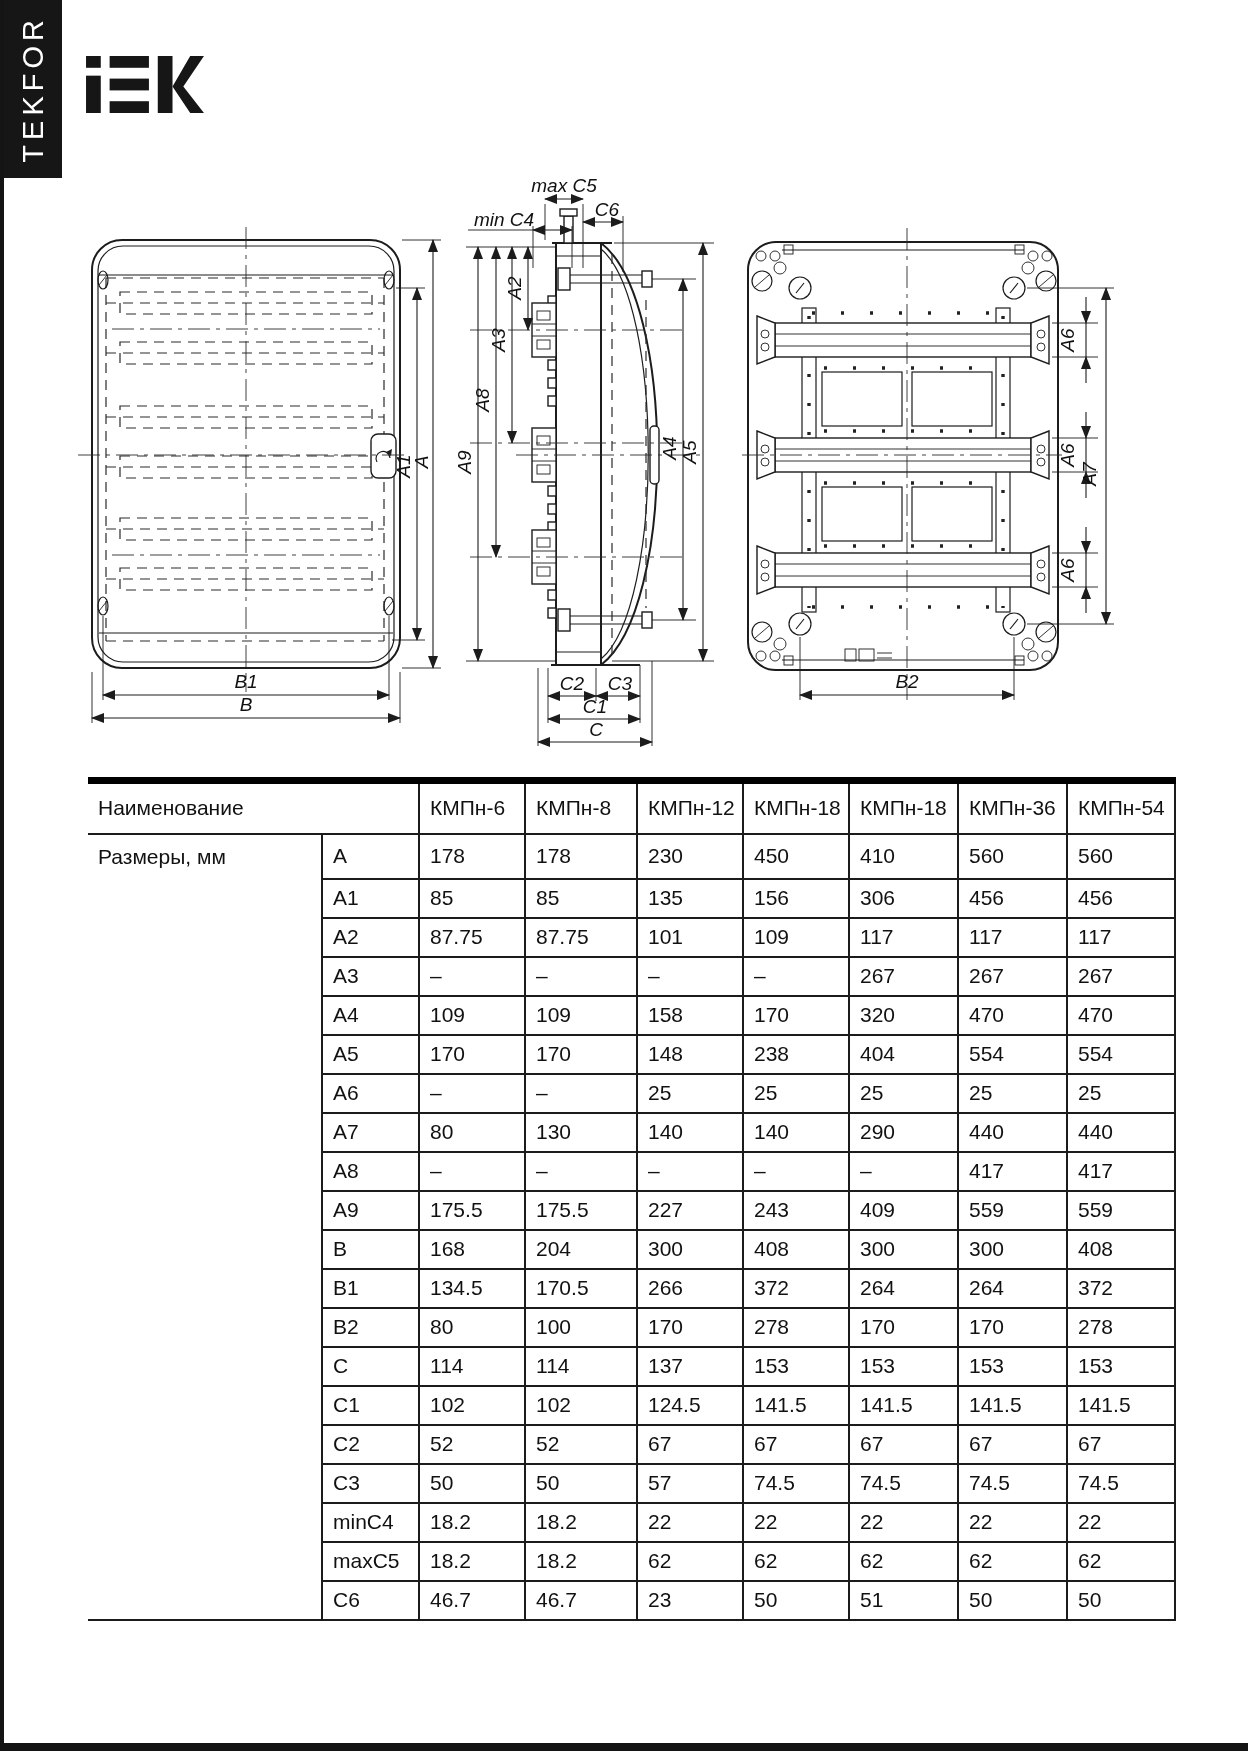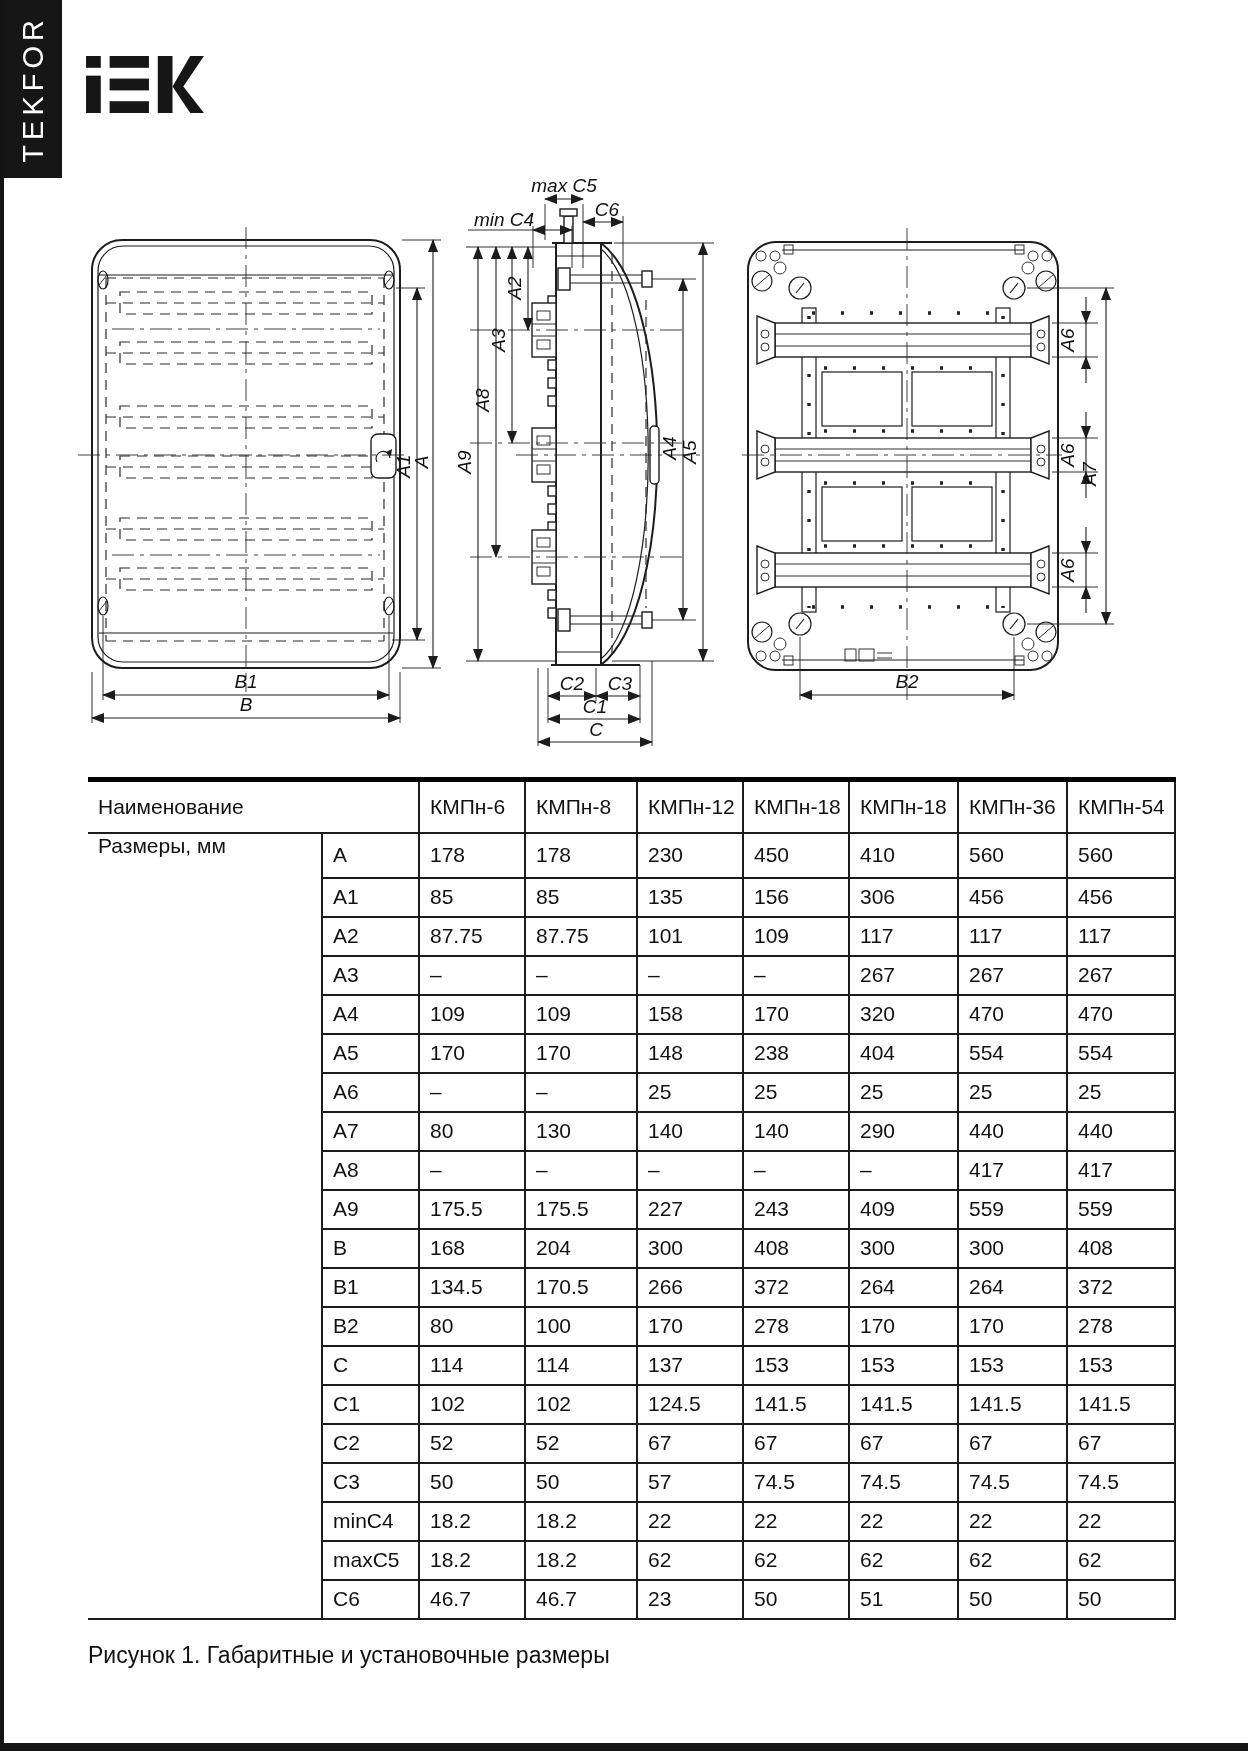--- a/index.html
+++ b/index.html
@@ -16,30 +16,30 @@
   .draw .s1 {fill:none;stroke:#1c1c1c;stroke-width:1.2;}
   .draw .s08{fill:none;stroke:#1c1c1c;stroke-width:0.9;}
   .draw .wf {fill:#fff;stroke:#1c1c1c;stroke-width:1.4;}
   .draw .dsh{fill:none;stroke:#2a2a2a;stroke-width:1.2;stroke-dasharray:10 7;}
   .draw .cl {fill:none;stroke:#2a2a2a;stroke-width:0.9;stroke-dasharray:22 6 4 6;}
   .draw .dim{stroke:#1c1c1c;stroke-width:1.1;fill:none;}
   .draw .ext{stroke:#1c1c1c;stroke-width:0.9;fill:none;}
   .draw .dots{stroke:#222;stroke-width:3.4;stroke-dasharray:3 26;fill:none;}
   .draw text.dt{font-family:"Liberation Sans",sans-serif;font-size:19px;font-style:italic;fill:#111;}
   .dim-table{position:absolute;left:88px;top:777px;width:1087px;border-collapse:collapse;table-layout:fixed;
-             border-top:5px solid #000000;border-right:2px solid #1b1b1b;border-bottom:2px solid #1b1b1b;}
+             border-top:7px solid #000000;border-right:2px solid #1b1b1b;border-bottom:2px solid #1b1b1b;}
   .dim-table td{font-size:21px;color:#111;vertical-align:middle;padding:0 2px 0 10px;overflow:hidden;white-space:nowrap;}
   .dim-table tr.hdr{height:53px;}
   .dim-table tr.hdr td{border-bottom:2px solid #1b1b1b;}
   .dim-table tbody tr{height:39px;}
   .dim-table tbody tr:first-child{height:45px;}
   .dim-table td.vh{border-left:2px solid #1b1b1b;}
   .dim-table td.rsep{border-bottom:2px solid #1b1b1b;}
   .dim-table tbody tr:last-child td.rsep{border-bottom:none;}
-  .dim-table td.group{vertical-align:top;}
+  .dim-table td.group{vertical-align:top;padding-top:10px;}
   .caption{position:absolute;left:88px;top:1642px;font-size:23px;color:#111;}
   .bottom-bar{position:absolute;left:4px;top:1743px;width:1244px;height:8px;background:#141414;}
 </style>
 </head>
 <body>
 
 <div class="page">
 
   <div class="left-rule"></div>
 
@@ -604,16 +604,15 @@
           <td class="vh rsep">46.7</td>
           <td class="vh rsep">23</td>
           <td class="vh rsep">50</td>
           <td class="vh rsep">51</td>
           <td class="vh rsep">50</td>
           <td class="vh rsep">50</td>
         </tr>
       </tbody>
   </table>
 
-  <div class="caption">Рисунок 1. Габаритные и установочные размеры</div>
 
   <div class="bottom-bar"></div>
 </div>
 
 </body></html>

